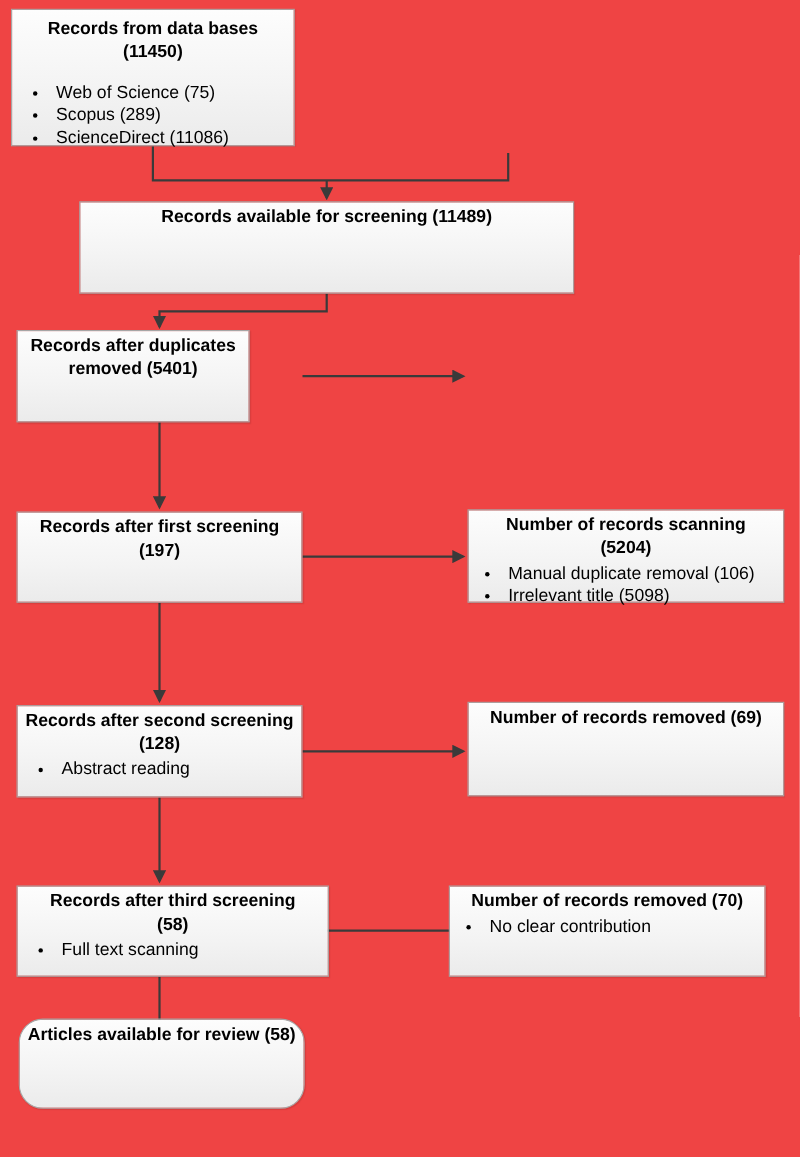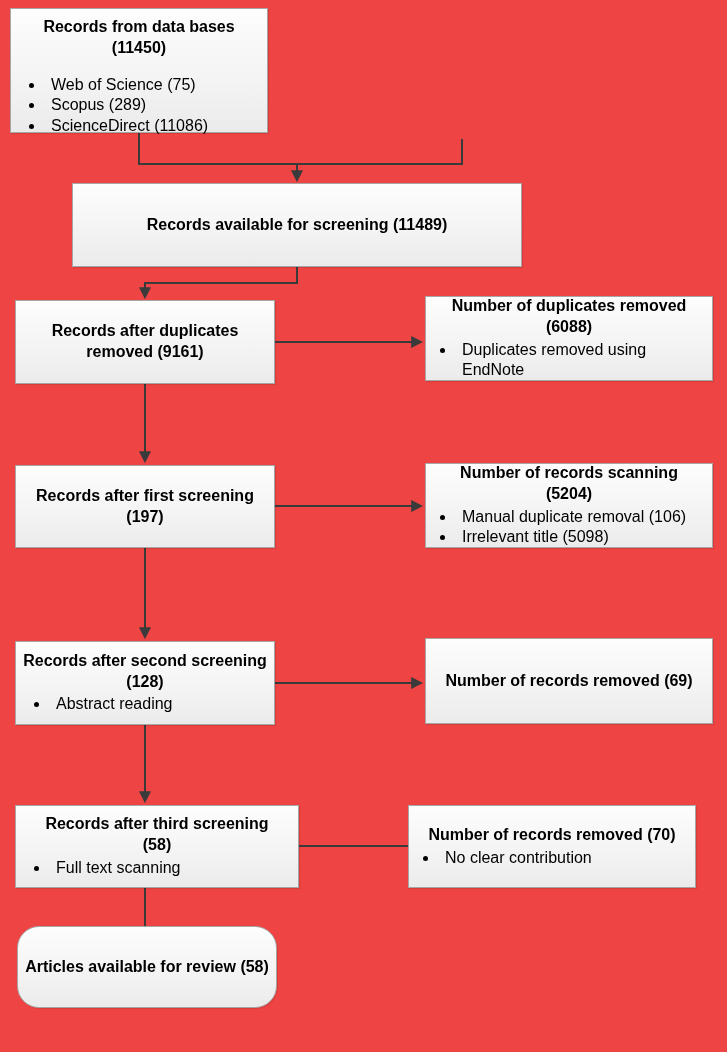--- a/index.html
+++ b/index.html
@@ -24,21 +24,21 @@
     pointer-events: none;
   }
   .box {
     position: absolute;
     box-sizing: border-box;
     border: 1px solid #a6a6a6;
     background: linear-gradient(to bottom, #fdfdfd 0%, #f4f4f4 55%, #ebebeb 100%);
     box-shadow: 1px 1px 1px rgba(0,0,0,0.10);
     display: flex;
     flex-direction: column;
-    justify-content: center;
+    justify-content: flex-start;
     padding: 4px 4px;
   }
   .box.top-align { justify-content: flex-start; }
   .heading {
     font-weight: bold;
     font-size: 16px;
     line-height: 1.3;
     text-align: center;
   }
   .heading div { white-space: nowrap; }
@@ -52,21 +52,21 @@
   }
   ul.bullets li { padding-left: 6px; }
   .gap-md ul.bullets { margin-top: 16px; }
   .gap-lg ul.bullets { margin-top: 22px; }
   .side ul.bullets { padding-left: 26px; }
 
   
   #box-databases        { left: 10px;  top: 8px;   width: 258px; height: 125px; }
   #box-other-sources    { left: 329px; top: 8px;   width: 266px; height: 130px; }
   #box-screening        { left: 72px;  top: 183px; width: 450px; height: 84px; }
-  #box-after-duplicates { left: 15px;  top: 300px; width: 260px; height: 84px; }
+  #box-after-duplicates { left: 15px;  top: 300px; width: 212px; height: 84px; }
   #box-dup-removed      { left: 425px; top: 296px; width: 288px; height: 85px; }
   #box-first-screening  { left: 15px;  top: 465px; width: 260px; height: 83px; }
   #box-removed-first    { left: 425px; top: 463px; width: 288px; height: 85px; }
   #box-second-screening { left: 15px;  top: 641px; width: 260px; height: 84px; }
   #box-removed-second   { left: 425px; top: 638px; width: 288px; height: 86px; }
   #box-third-screening  { left: 15px;  top: 805px; width: 284px; height: 83px; }
   #box-removed-third    { left: 408px; top: 805px; width: 288px; height: 83px; }
   #box-articles         { left: 17px;  top: 926px; width: 260px; height: 82px; border-radius: 22px; }
 </style>
 </head>
@@ -110,33 +110,24 @@
 
   <div class="box" id="box-screening">
     <div class="heading">
         <div>Records available for screening (11489)</div>
       </div>
   </div>
 
   <div class="box" id="box-after-duplicates">
     <div class="heading">
         <div>Records after duplicates</div>
-        <div>removed (9161)</div>
+        <div>removed (5401)</div>
       </div>
   </div>
 
-  <div class="box side" id="box-dup-removed">
-    <div class="heading">
-        <div>Number of duplicates removed</div>
-        <div>(6088)</div>
-      </div>
-    <ul class="bullets">
-        <li>Duplicates removed using EndNote</li>
-      </ul>
-  </div>
 
   <div class="box" id="box-first-screening">
     <div class="heading">
         <div>Records after first screening</div>
         <div>(197)</div>
       </div>
   </div>
 
   <div class="box side" id="box-removed-first">
     <div class="heading">

